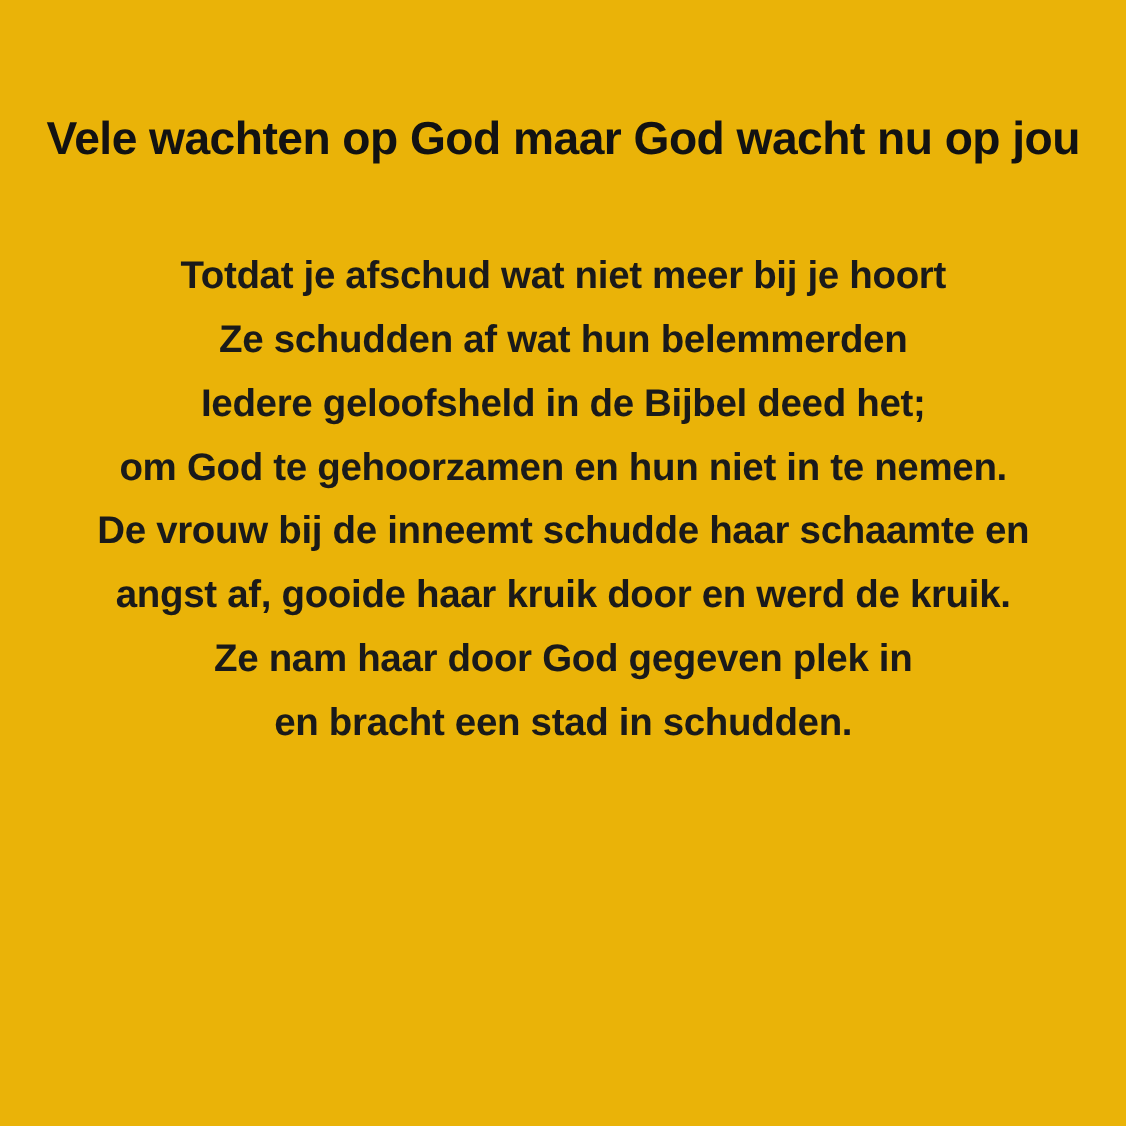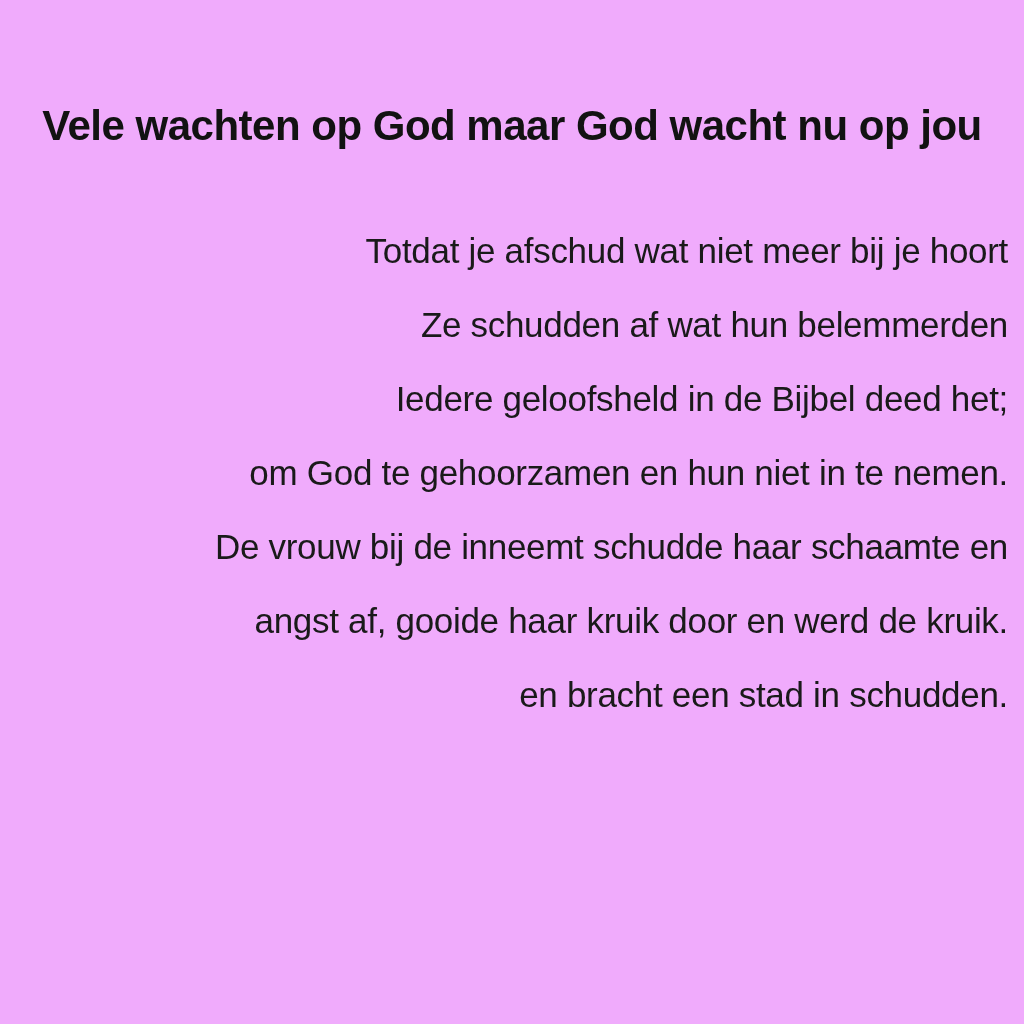--- a/index.html
+++ b/index.html
@@ -4,58 +4,58 @@
 <style>
   html, body {
     margin: 0;
     padding: 0;
     background: #ffffff;
   }
   .canvas {
     position: relative;
     width: 1024px;
     height: 1024px;
-    background: #f0abfc;
+    background: #eab308;
     overflow: hidden;
     font-family: "Liberation Sans", sans-serif;
     color: #161616;
   }
   .title {
     margin: 0;
     padding: 102px 8px 0 8px;
     text-align: center;
     font-size: 42px;
     font-weight: 700;
     letter-spacing: -0.5px;
     line-height: 1.15;
     color: #121212;
     white-space: nowrap;
   }
   .poem {
     margin-top: 72px;
     text-align: center;
   }
   .poem p {
-    margin: 16px;
+    margin: 0;
     font-size: 35px;
-    font-weight: 400;
+    font-weight: 700;
     line-height: 58px;
     letter-spacing: -0.3px;
     color: #1a1a1a;
     white-space: nowrap;
-    text-align: right;
   }
 </style>
 </head>
 <body>
 
 <div class="canvas">
   <h1 class="title">Vele wachten op God maar God wacht nu op jou</h1>
   <div class="poem">
     <p>Totdat je afschud wat niet meer bij je hoort</p>
     <p>Ze schudden af wat hun belemmerden</p>
     <p>Iedere geloofsheld in de Bijbel deed het;</p>
     <p>om God te gehoorzamen en hun niet in te nemen.</p>
     <p>De vrouw bij de inneemt schudde haar schaamte en</p>
     <p>angst af, gooide haar kruik door en werd de kruik.</p>
+    <p>Ze nam haar door God gegeven plek in</p>
     <p>en bracht een stad in schudden.</p>
   </div>
 </div>
 
 </body></html>

